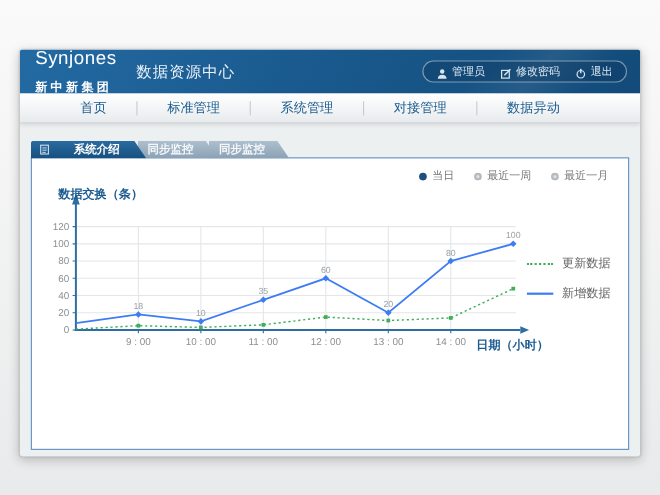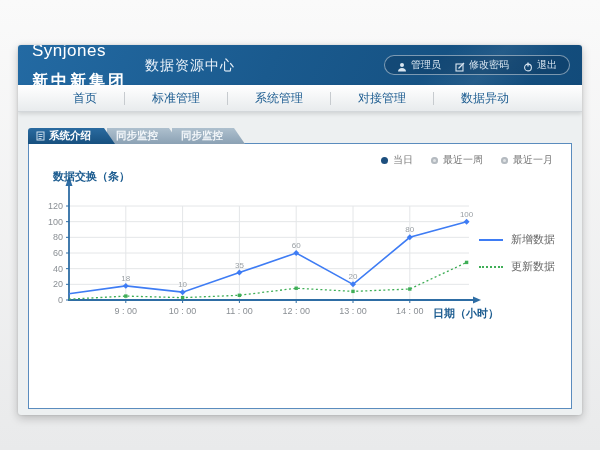--- a/index.html
+++ b/index.html
@@ -21,21 +21,21 @@
     background:linear-gradient(115deg,#236aa3 0%, #1a5a8e 45%, #124b7a 100%);
     display:flex; align-items:center; overflow:hidden;
   }
   .header:before {
     content:""; position:absolute; right:-40px; top:-30px; width:320px; height:120px;
     background:linear-gradient(115deg, rgba(255,255,255,0) 40%, rgba(255,255,255,.07) 55%, rgba(255,255,255,0) 70%);
     transform:skewX(-25deg);
   }
   .logo { margin-left:14px; line-height:1; color:#fff; }
   .logo .l1 { font-size:17px; font-weight:normal; letter-spacing:.5px; }
-  .logo .l2 { font-size:16px; font-weight:bold; letter-spacing:3px; margin-top:14px; }
+  .logo .l2 { font-size:11px; font-weight:bold; letter-spacing:3px; margin-top:14px; }
   .app-title { color:#eaf2fa; font-size:14px; margin:2px 0 0 18px; letter-spacing:1px; }
   .user-pill {
     position:absolute; right:12px; top:10px; height:20px;
     border:1px solid rgba(255,255,255,.45); border-radius:11px;
     background:rgba(8,40,70,.25);
     display:flex; align-items:center; gap:14px; padding:0 12px;
     font-size:10px; color:#d9e6f1; z-index:2;
   }
   .user-item { display:flex; align-items:flex-end; gap:4px; cursor:pointer; white-space:nowrap; }
   .user-item svg { display:block; }
@@ -48,21 +48,21 @@
     padding-left:28px;
   }
   .nav-item {
     font-size:12px; font-weight:normal; color:#1c5c90; padding:0 27px; cursor:pointer; white-space:nowrap;
   }
   .nav-sep { width:1px; height:13px; background:#c7cbcf; }
   
   .content { position:relative; height:303px; }
   .tabs { position:absolute; left:10px; top:16px; display:flex; height:16px; }
   .tab {
-    height:16px; display:flex; align-items:center; gap:4px;
+    height:16px; display:flex; align-items:center; gap:22px;
     font-size:10.5px; font-weight:bold; color:#fff; cursor:pointer; white-space:nowrap;
     clip-path:polygon(0 0, calc(100% - 11px) 0, 100% 100%, 0 100%);
     padding:0 22px 0 9px;
   }
   .tab.active {
     background:linear-gradient(#2a6ba0,#17507f);
     border-top-left-radius:3px; z-index:3; padding:0 24px 0 8px;
   }
   .tab.inactive { background:linear-gradient(#aec0ce,#8ba1b4); color:#f3f7fa; margin-left:-8px; }
   .tab.inactive.t2 { z-index:2; }
@@ -238,25 +238,25 @@
           <rect x="265.5" y="116.55" width="3.4" height="3.4" fill="#3fae57"></rect>
           <rect x="322.3" y="119.68333333333334" width="3.4" height="3.4" fill="#3fae57"></rect>
           <rect x="379.09999999999997" y="117.33333333333333" width="3.4" height="3.4" fill="#3fae57"></rect>
           <rect x="435.9" y="90.7" width="3.4" height="3.4" fill="#3fae57"></rect>
           <text x="24" y="10" font-size="11" font-weight="bold" fill="#1c5c90">数据交换（条）</text>
           <text x="470" y="147" text-anchor="end" font-size="11" font-weight="bold" fill="#1c5c90">日期（小时）</text>
         </svg>
 
       <div class="legend">
         <div class="legend-item">
+          <span class="legend-line dotted"></span>
+          <span>更新数据</span>
+        </div>
+        <div class="legend-item">
           <span class="legend-line solid"></span>
           <span>新增数据</span>
         </div>
-        <div class="legend-item">
-          <span class="legend-line dotted"></span>
-          <span>更新数据</span>
-        </div>
       </div>
 
 
     </div>
   </div>
 </div>
 
 </body></html>

